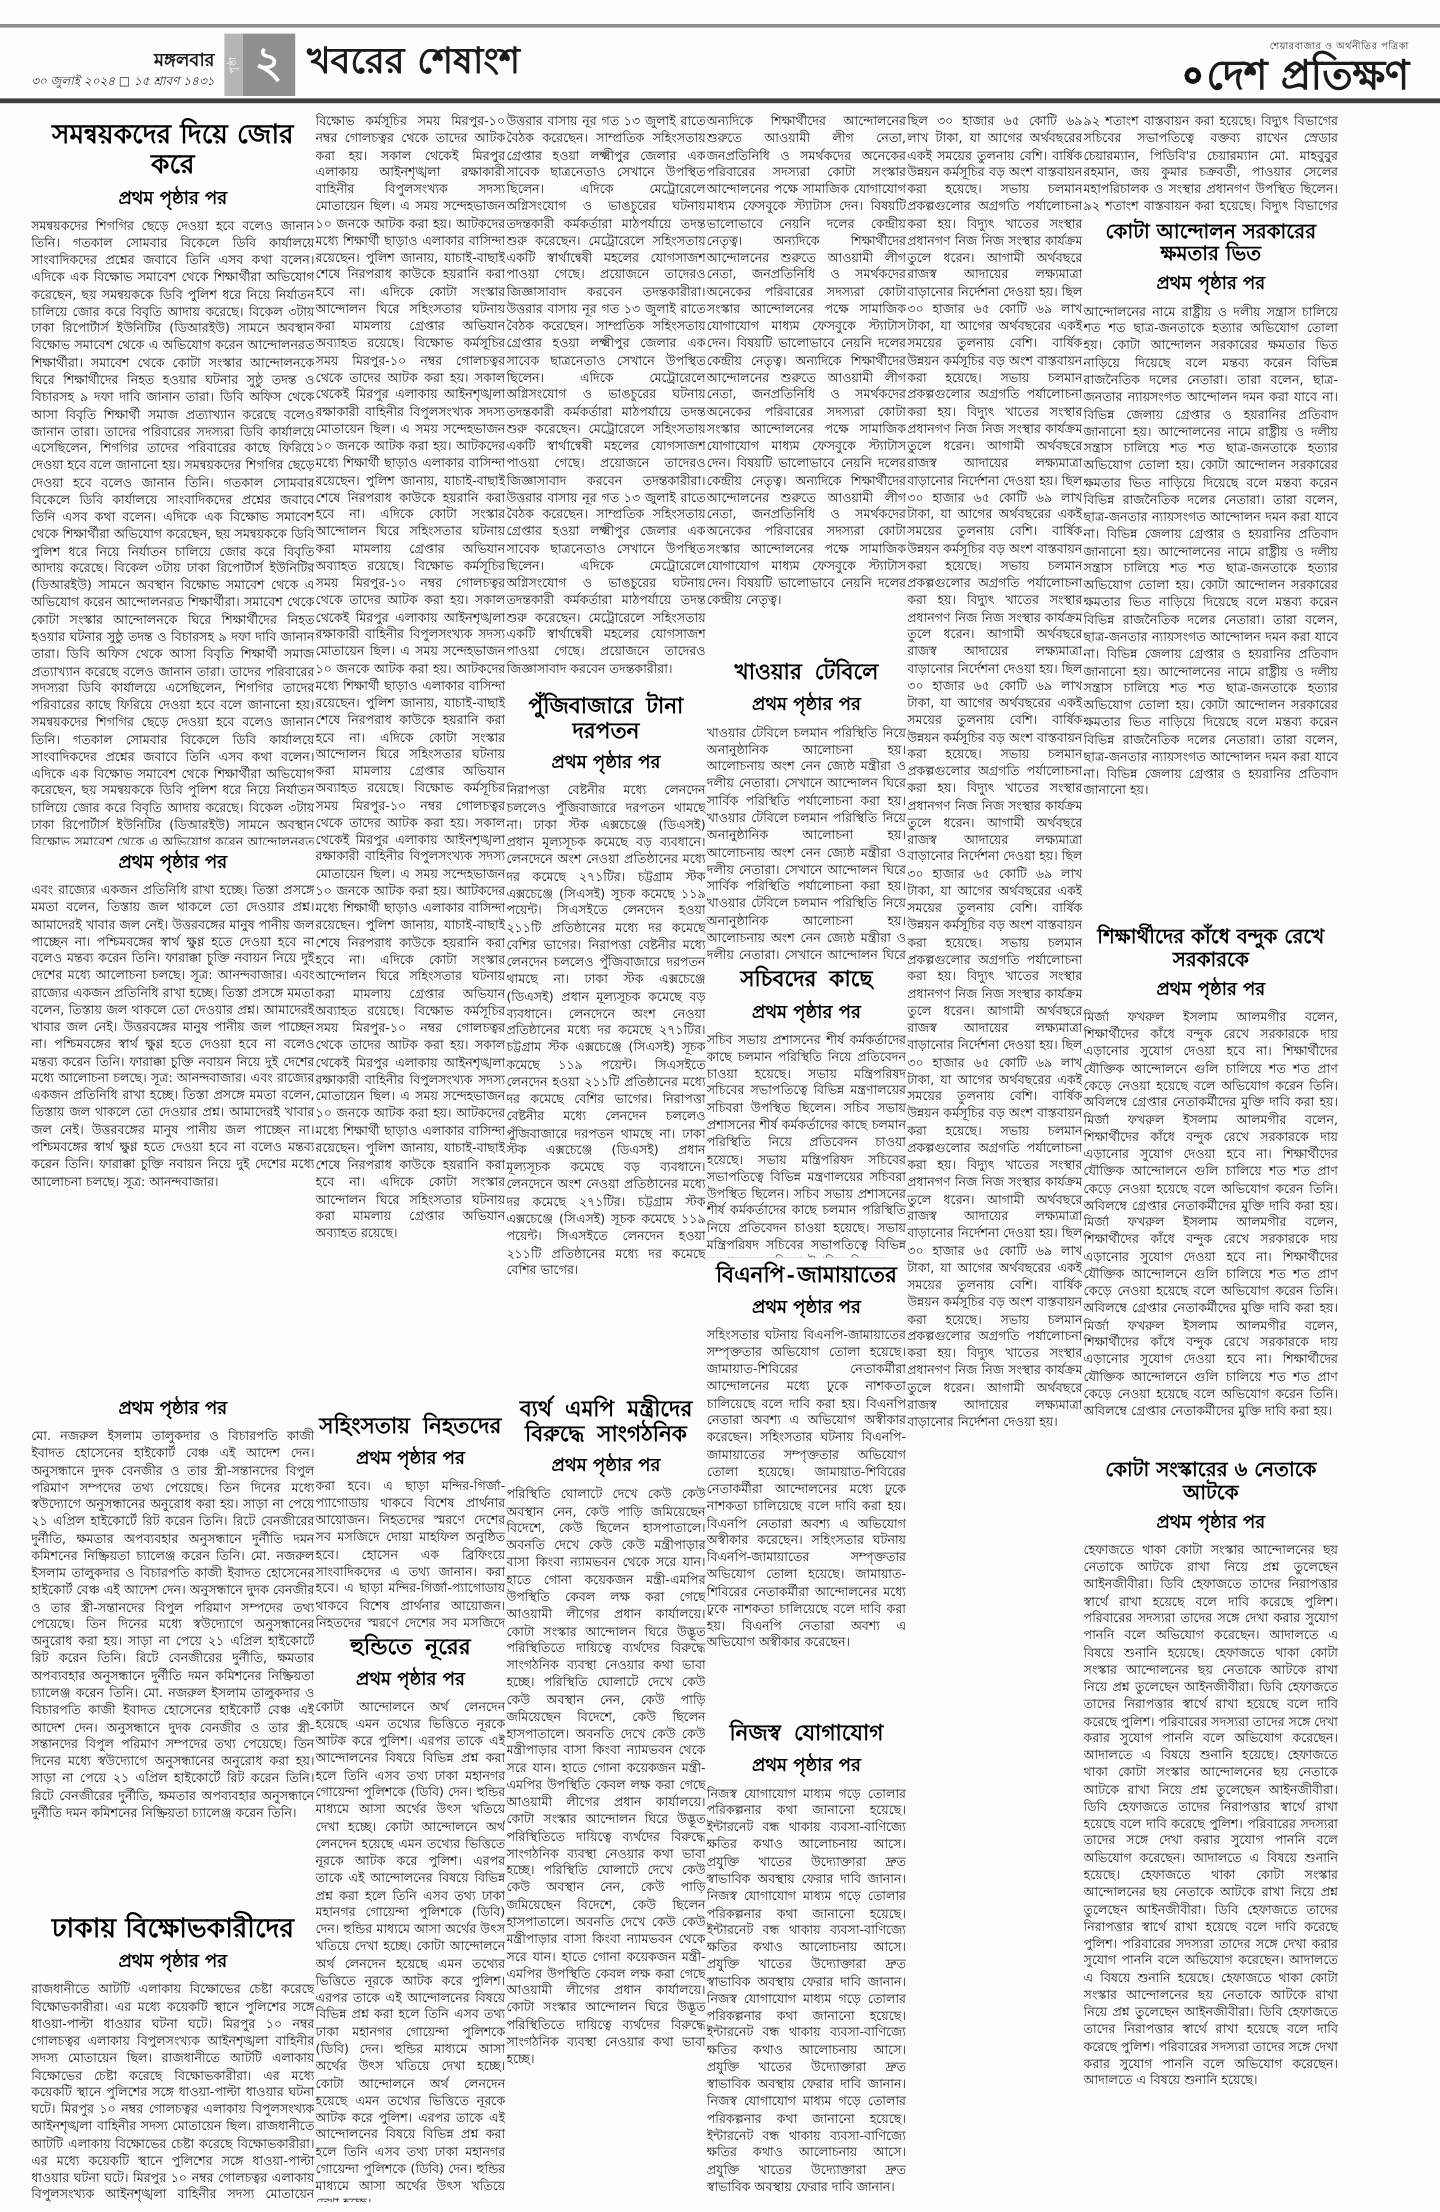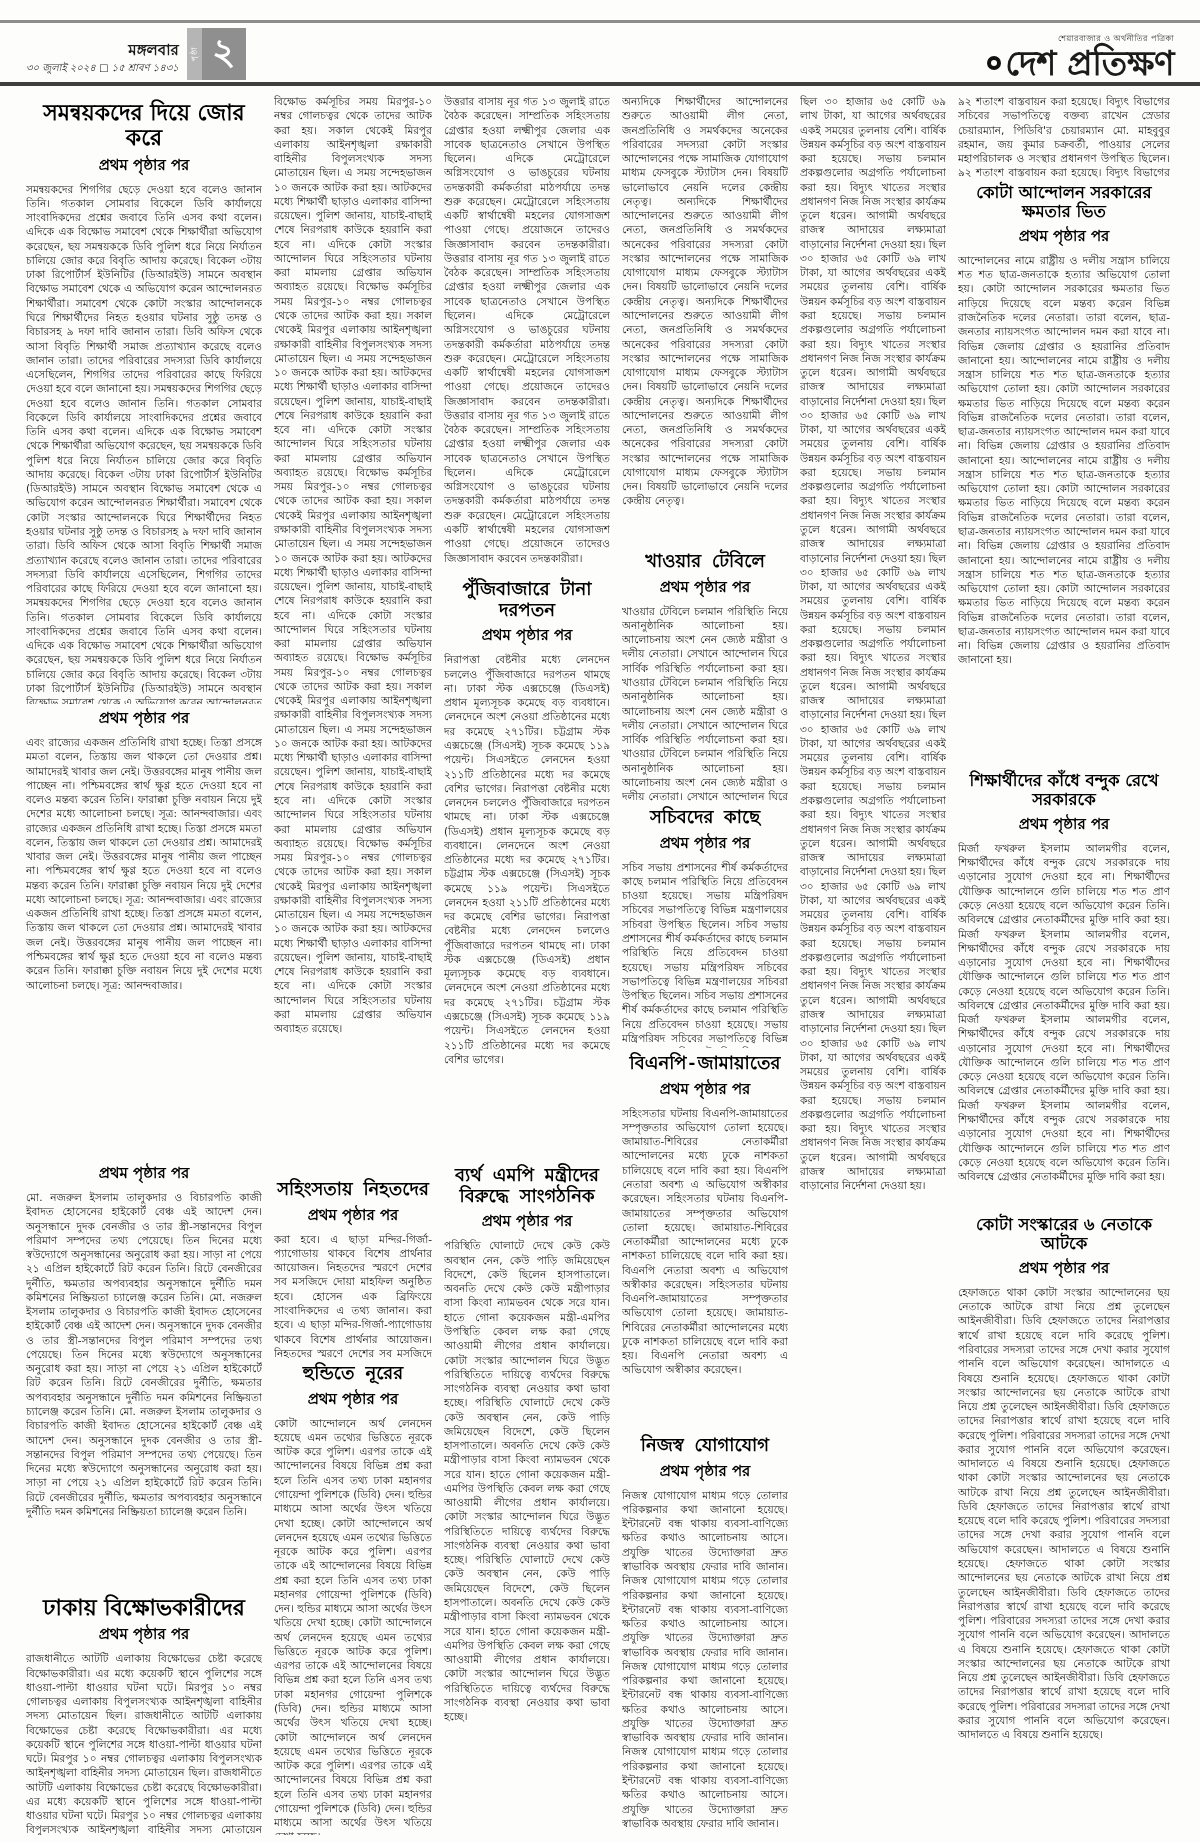--- a/index.html
+++ b/index.html
@@ -29,21 +29,21 @@
   .section-title{font-size:30px;font-weight:bold;letter-spacing:0;padding-bottom:2px;white-space:nowrap;}
   .head-spacer{flex:1;}
   .masthead{text-align:right;padding-bottom:0;}
   .mast-tagline{font-size:8px;color:#333;margin-bottom:1px;text-align:right;letter-spacing:.5px;}
   .mast-title{font-size:34px;font-weight:900;line-height:1;letter-spacing:-.5px;display:flex;align-items:center;justify-content:flex-end;gap:4px;}
   .mast-emblem{width:14px;height:14px;border-radius:50%;background:#111;display:inline-block;position:relative;flex:none;}
   .mast-emblem::after{content:"";position:absolute;left:4px;top:4px;width:6px;height:6px;border-radius:50%;background:#fdfdfb;}
   .head-rule{position:absolute;top:82px;left:0;width:1200px;height:4px;background:#3f3f3f;}
 
   
-  .cols{position:absolute;top:94px;left:26px;width:1148px;height:1741px;display:flex;gap:12px;overflow:hidden;}
+  .cols{position:absolute;top:94px;left:26px;width:1148px;height:1741px;display:flex;gap:1px;overflow:hidden;}
   .col{display:flex;flex-direction:column;height:1741px;overflow:hidden;flex:none;}
   .col1{width:236px;}
   .col2{width:158px;}
   .col3{width:166px;justify-content:flex-end;}
   .col4{width:166px;}
   .col5{width:146px;}
   .col6{width:212px;}
 
   .art{overflow:hidden;flex:none;}
   .art-title{font-weight:bold;text-align:center;margin:6px 0 0;line-height:1.15;color:#000;}
@@ -65,20 +65,21 @@
     <div class="datebox">
       <div class="weekday">মঙ্গলবার</div>
       <div class="dateline">৩০ জুলাই ২০২৪ □ ১৫ শ্রাবণ ১৪৩১</div>
     </div>
     <div class="pagegroup">
       <div class="pgstrip">
         <span>পৃষ্ঠা</span>
       </div>
       <div class="pgbox">২</div>
     </div>
+    <div class="section-title">খবরের শেষাংশ</div>
     <div class="head-spacer"></div>
     <div class="masthead">
       <div class="mast-tagline">শেয়ারবাজার ও অর্থনীতির পত্রিকা</div>
       <div class="mast-title">
         <span class="mast-emblem"></span>
         <span>দেশ প্রতিক্ষণ</span>
       </div>
     </div>
   </div>
 

